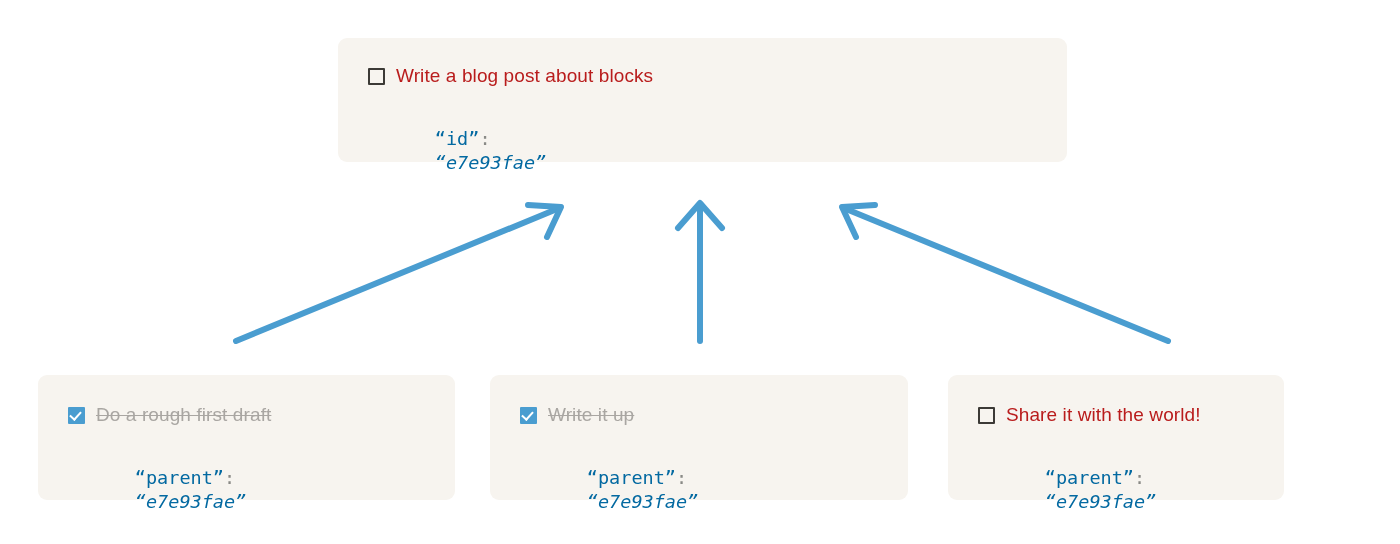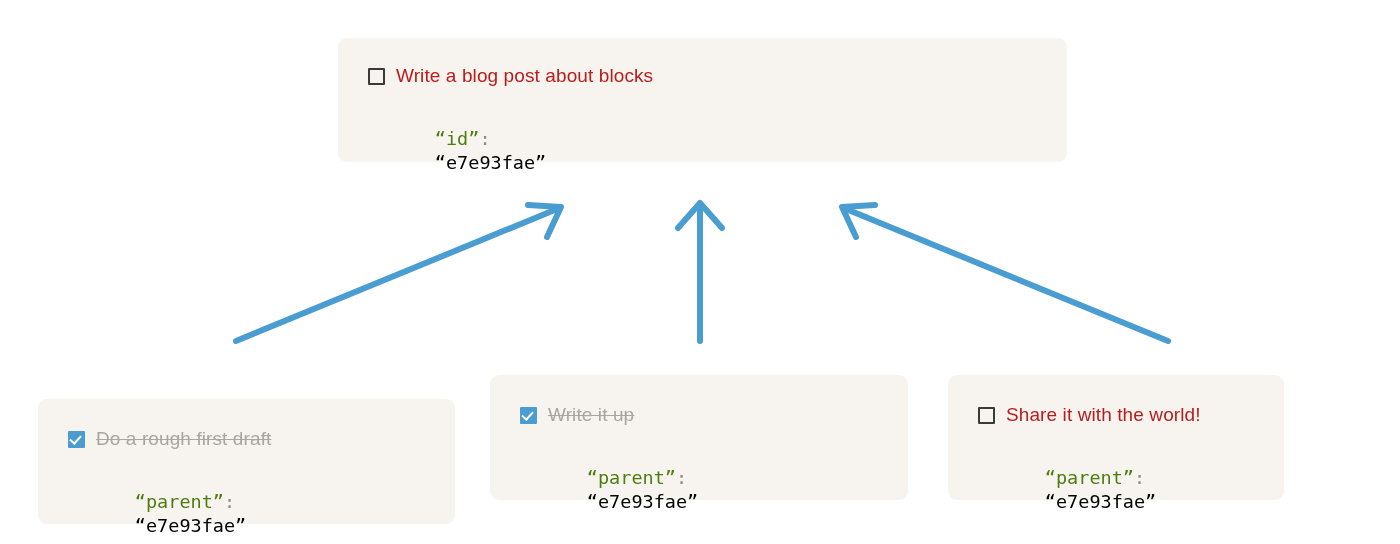--- a/index.html
+++ b/index.html
@@ -49,21 +49,21 @@
     height: 124px;
     padding: 26px 0 0 30px;
   }
 
   .card-child {
     top: 375px;
     height: 125px;
     padding: 28px 0 0 30px;
   }
 
-  .card-child-1 { left: 38px;  width: 417px; margin-top: 24px; }
+  .card-child-1 { left: 38px;  width: 417px; }
   .card-child-2 { left: 490px; width: 418px; }
   .card-child-3 { left: 948px; width: 336px; }
 
   
   .todo-row {
     display: flex;
     align-items: center;
     height: 24px;
   }
 
@@ -113,23 +113,23 @@
   }
 
   
   .json-row {
     font-family: "DejaVu Sans Mono", monospace;
     font-size: 18.5px;
     line-height: 24px;
     white-space: pre;
     margin-top: 15px;
   }
-  .json-key   { color: #4d7c0f; }
+  .json-key   { color: #0369a1; }
   .json-colon { color: #8a8a86; }
-  .json-val   { color: #000000; }
+  .json-val   { color: #0369a1; font-style: italic; }
 </style>
 </head>
 <body>
 
 <div id="canvas">
 
   <svg id="arrows" viewBox="0 0 1400 544">
 
     <g>
       <path d="M 236 341 L 557 209" stroke="#4a9dd0" stroke-width="6" stroke-linecap="round" fill="none"></path>

